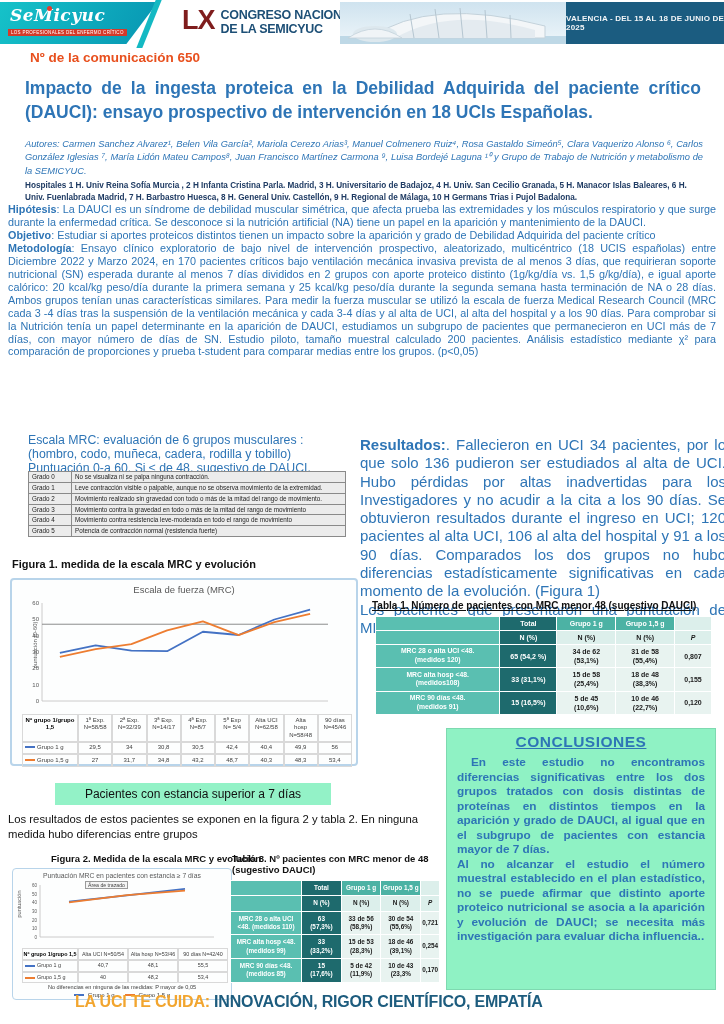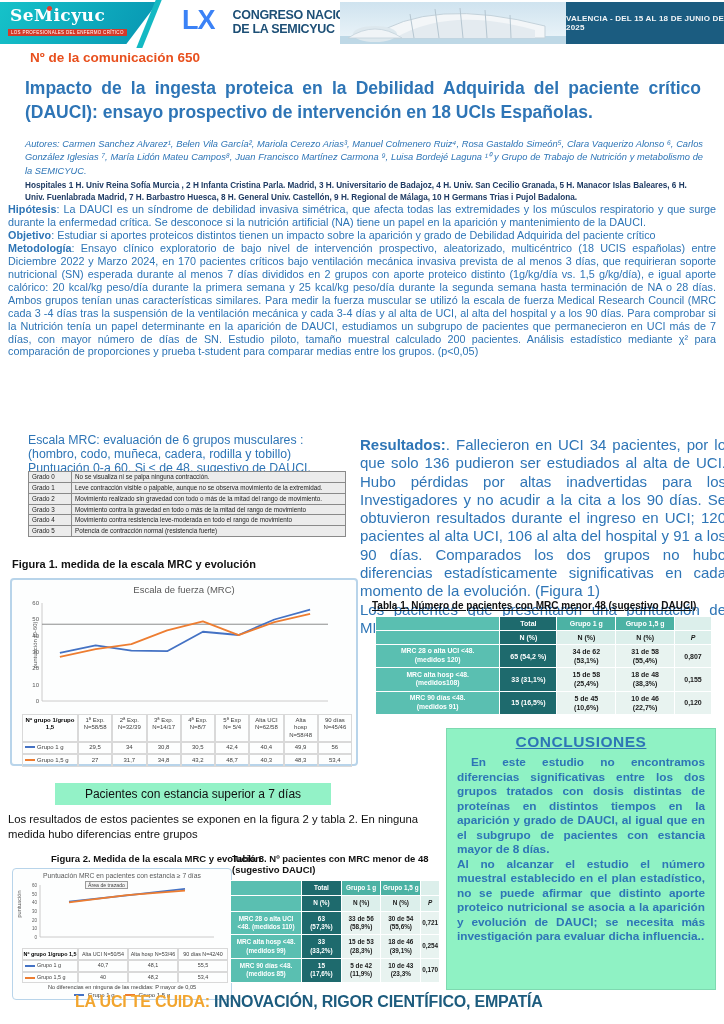--- a/index.html
+++ b/index.html
@@ -4,28 +4,28 @@
 <style>
   html,body{margin:0;padding:0;background:#e8e8e8;}
   .page{position:relative;width:724px;height:1024px;background:#ffffff;margin:0 auto;
         font-family:"Liberation Sans",sans-serif;overflow:hidden;}
   
   .header{position:absolute;top:2px;left:0;width:724px;height:42px;background:#fff;}
   .logo-block{position:absolute;left:0;top:0;width:158px;height:42px;
       background:linear-gradient(120deg,#16c2c9,#0795b2);
       clip-path:polygon(0 0,100% 0,80% 100%,0 100%);}
   .logo-script{position:absolute;left:10px;top:3px;color:#fff;font-family:"DejaVu Serif",serif;
-      font-weight:bold;font-size:17px;letter-spacing:.5px;}
+      font-style:italic;font-weight:bold;font-size:17px;letter-spacing:.5px;}
   .logo-dot{position:absolute;left:47px;top:4px;width:5px;height:5px;border-radius:50%;background:#e23b2e;}
   .logo-tagline{position:absolute;left:8px;top:27px;background:#d43a2a;color:#fff;
       font-size:4.5px;padding:1px 3px;letter-spacing:.3px;white-space:nowrap;}
   .diag-stripe{position:absolute;left:146px;top:-2px;width:6px;height:48px;background:#14b9c3;
       transform:skewX(-22deg);}
   .congress{position:absolute;left:182px;top:5px;display:flex;align-items:flex-start;}
-  .congress-lx{color:#3b82f6;font-size:27px;font-weight:bold;line-height:1;margin-right:18px;letter-spacing:-1px;}
+  .congress-lx{color:#7f1d1d;font-size:27px;font-weight:bold;line-height:1;margin-right:6px;letter-spacing:-1px;}
   .congress-name{color:#1d4f76;font-weight:bold;font-size:12.5px;line-height:1.1;letter-spacing:-.3px;margin-top:2px;}
   .venue-img{position:absolute;left:340px;top:0;width:226px;height:42px;overflow:hidden;}
   .date-box{position:absolute;left:566px;top:0;width:158px;height:42px;background:#1b5c80;
       display:flex;align-items:center;justify-content:center;}
   .date-box span{color:#f2f5f7;font-size:8px;font-weight:bold;letter-spacing:.2px;}
   
   .comm-number{position:absolute;top:50px;left:30px;color:#e8501e;font-size:13.5px;font-weight:bold;}
   .title{position:absolute;top:76px;left:25px;width:676px;color:#2e75b6;font-size:17.5px;
       font-weight:bold;text-align:justify;line-height:1.38;}
   .authors{position:absolute;top:138px;left:25px;width:678px;color:#2e75b6;font-size:9.3px;
@@ -144,21 +144,21 @@
       <span>VALENCIA - DEL 15 AL 18 DE JUNIO DE 2025</span>
     </div>
   </div>
 
   <div class="comm-number">Nº de la comunicación 650</div>
   <div class="title">Impacto de la ingesta proteica en la Debilidad Adquirida del paciente crítico (DAUCI): ensayo prospectivo de intervención en 18 UCIs Españolas.</div>
   <div class="authors">Autores: Carmen Sanchez Alvarez¹, Belen Vila García², Mariola Cerezo Arias³,  Manuel Colmenero Ruiz⁴, Rosa Gastaldo Simeón⁵, Clara Vaquerizo Alonso ⁶,  Carlos  González  Iglesias ⁷,  María Lidón Mateu Campos⁸, Juan Francisco Martínez Carmona ⁹,  Luisa Bordejé Laguna ¹⁰ y Grupo de Trabajo de Nutrición y metabolismo de la SEMICYUC.</div>
   <div class="hospitals">Hospitales 1 H. Univ Reina Sofía Murcia , 2 H Infanta Cristina Parla. Madrid, 3 H. Universitario de Badajoz, 4  H. Univ. San Cecilio Granada, 5 H. Manacor Islas Baleares, 6 H. Univ. Fuenlabrada Madrid, 7 H. Barbastro Huesca,  8  H. General Univ. Castellón, 9 H. Regional de Málaga, 10  H Germans Trias i Pujol Badalona.</div>
 
   <div class="bodytext">
-    <p><span class="lab">Hipótesis</span><span>: La DAUCI es un síndrome de debilidad invasiva simétrica, que afecta todas las extremidades y los músculos respiratorio y  que surge durante la enfermedad crítica. Se desconoce si la nutrición artificial (NA) tiene un papel en la aparición  y mantenimiento  de la DAUCI.</span></p>
+    <p><span class="lab">Hipótesis</span><span>: La DAUCI es un síndrome de debilidad muscular simétrica, que afecta prueba las extremidades y los músculos respiratorio y  que surge durante la enfermedad crítica. Se desconoce si la nutrición artificial (NA) tiene un papel en la aparición  y mantenimiento  de la DAUCI.</span></p>
     <p><span class="lab">Objetivo</span><span>: Estudiar si aportes proteicos distintos tienen un impacto sobre  la aparición y grado de Debilidad Adquirida del paciente crítico</span></p>
     <p><span class="lab">Metodología</span><span>: Ensayo clínico exploratorio  de bajo nivel de intervención prospectivo, aleatorizado, multicéntrico (18 UCIS españolas) entre Diciembre 2022 y Marzo 2024, en 170 pacientes críticos  bajo ventilación mecánica invasiva prevista de al menos 3 días, que requirieran soporte nutricional (SN) esperada durante al menos 7 días divididos en  2 grupos con aporte proteico distinto (1g/kg/día vs. 1,5 g/kg/día), e igual  aporte calórico: 20 kcal/kg peso/día durante la primera semana y 25 kcal/kg peso/día durante la segunda semana hasta terminación de NA o 28 días. Ambos grupos tenían unas características similares. Para medir la fuerza muscular se utilizó la escala  de fuerza Medical Research Council (MRC cada 3 -4 días tras la suspensión de la ventilación mecánica y cada 3-4 días y al alta de UCI, al alta del hospital y a los 90 días. Para comprobar si la Nutrición tenía un papel determinante en la aparición de DAUCI, estudiamos un subgrupo de pacientes   que permanecieron en UCI más de 7 días,  con mayor número de días de SN. Estudio piloto, tamaño muestral  calculado 200 pacientes. Análisis estadístico mediante χ² para comparación de proporciones  y prueba t-student para comparar medias entre  los  grupos.   (p&lt;0,05)</span></p>
   </div>
 
   <div class="mrc-intro">Escala MRC: evaluación de 6 grupos musculares :
 (hombro, codo, muñeca, cadera, rodilla y tobillo)
 Puntuación 0-a 60. Si ≤ de 48, sugestivo de DAUCI.</div>
   <table class="mrc-table" id="mrc-table">
       <tbody>
         <tr>
@@ -404,19 +404,19 @@
 (11,9%)</td>
           <td class="val">10 de 43
 (23,3%</td>
           <td class="val">0,170</td>
         </tr>
       </tbody>
     </table>
 
   <div class="conclusions">
     <h2>CONCLUSIONES</h2>
-    <p style="text-indent:14px;">En este estudio no encontramos diferencias significativas entre los dos grupos tratados con dosis distintas de proteínas en distintos tiempos   en la aparición y grado de DAUCI, al igual que en el subgrupo de pacientes con estancia mayor de 8 días.</p>
+    <p style="text-indent:14px;">En este estudio no encontramos diferencias significativas entre los dos grupos tratados con dosis distintas de proteínas en distintos tiempos   en la aparición y grado de DAUCI, al igual que en el subgrupo de pacientes con estancia mayor de 7 días.</p>
     <p>Al no alcanzar el estudio el número muestral establecido en el plan estadístico, no se puede afirmar que distinto aporte proteico nutricional  se asocia a la  aparición y evolución de DAUCI; se necesita más investigación para evaluar  dicha influencia..</p>
   </div>
 
   <div class="footer-slogan"><span class="o">LA UCI TE CUIDA:</span><span class="b"> INNOVACIÓN, RIGOR CIENTÍFICO, EMPATÍA</span></div>
 
 </div>
 
 </body></html>

